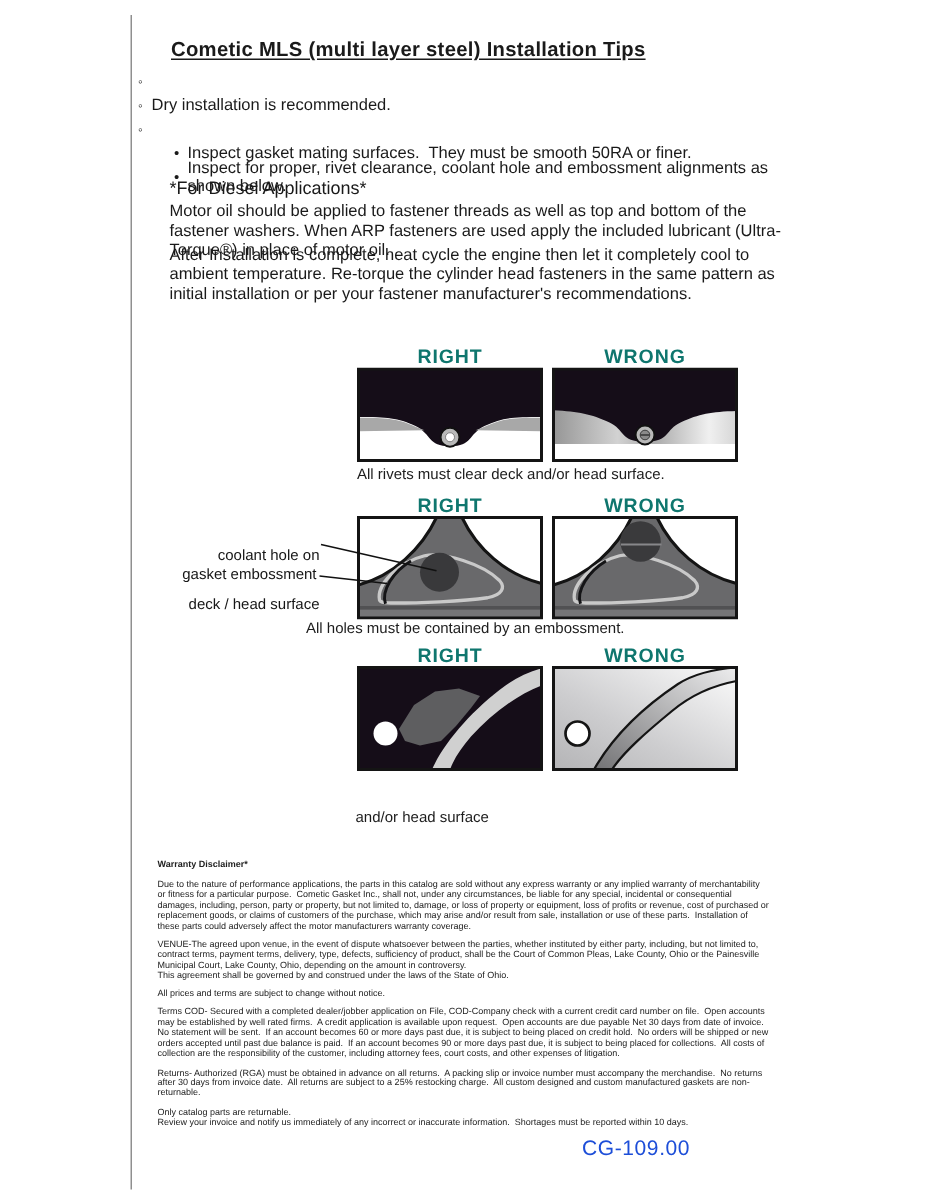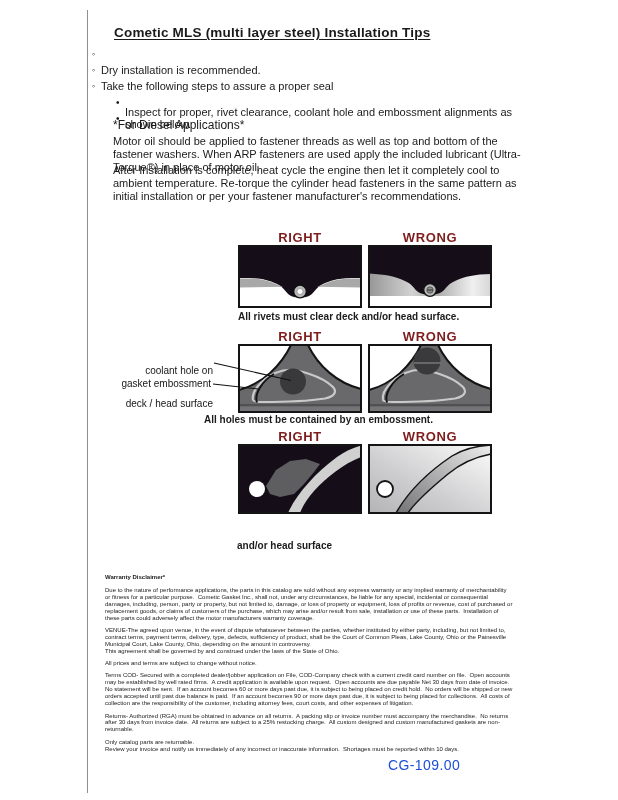--- a/index.html
+++ b/index.html
@@ -24,24 +24,24 @@
 
   .diesel-h { left:113px; top:118px; font-size:12px; font-weight:normal; }
   .body-p { left:113px; width:412px; font-size:11px; line-height:12.8px; white-space:pre-wrap; }
   .p1 { top:135px; }
   .p2 { top:164px; }
   .note { top:206px; }
 
   .diag-row { left:238px; width:254px; display:flex; gap:6px; }
   .row1 { top:230px; } .row2 { top:329px; } .row3 { top:429px; }
   .diag-col { width:124px; }
-  .diag-header { text-align:center; font-size:13px; font-weight:600; letter-spacing:0.6px; height:14px; color:#7f1d1d; }
+  .diag-header { text-align:center; font-size:13px; font-weight:600; letter-spacing:0.6px; height:14px; color:#0f766e; }
   .diag-col svg { display:block; margin-top:1px; }
 
-  .caption { font-size:10px; font-weight:700; white-space:pre-wrap; color:#1c1c1c; }
+  .caption { font-size:10px; font-weight:400; white-space:pre-wrap; color:#1c1c1c; }
   .cap1 { left:238px; top:311px; }
   .cap2 { left:204px; top:414px; }
   .cap3 { left:237px; top:515px; width:230px; line-height:12.5px; }
 
   .dlabel { font-size:10px; text-align:right; line-height:11px; color:#161616; white-space:pre-wrap; }
   .coolant-label { left:100px; top:343px; width:113px; }
   .gasket-label  { left:100px; top:378px; width:111px; }
   .leader-svg { left:100px; top:338px; width:200px; height:60px; pointer-events:none; z-index:5; }
 
   .warranty { left:105px; top:574px; width:408px; font-size:6px; line-height:6.9px; color:#222; }
@@ -62,24 +62,24 @@
   <div class="abs tips">
     <div class="li">
       <span class="glyph">◦</span>
     </div>
     <div class="li">
       <span class="glyph">◦</span>
       <span>Dry installation is recommended.</span>
     </div>
     <div class="li">
       <span class="glyph">◦</span>
-      <span>Take the following steps to assure a proper seal</span>
     </div>
     <div class="li sub">
       <span class="glyph">•</span>
+      <span>Inspect gasket mating surfaces.  They must be smooth 50RA or finer.</span>
     </div>
     <div class="li sub">
       <span class="glyph">•</span>
       <span>Inspect for proper, rivet clearance, coolant hole and embossment alignments as shown below.</span>
     </div>
   </div>
 
   <div class="abs diesel-h">*For Diesel Applications*</div>
   <div class="abs body-p p1">Motor oil should be applied to fastener threads as well as top and bottom of the fastener washers. When ARP fasteners are used apply the included lubricant (Ultra-Torque®) in place of motor oil.</div>
   <div class="abs body-p p2">After Installation is complete, heat cycle the engine then let it completely cool to ambient temperature. Re-torque the cylinder head fasteners in the same pattern as initial installation or per your fastener manufacturer's recommendations.</div>

